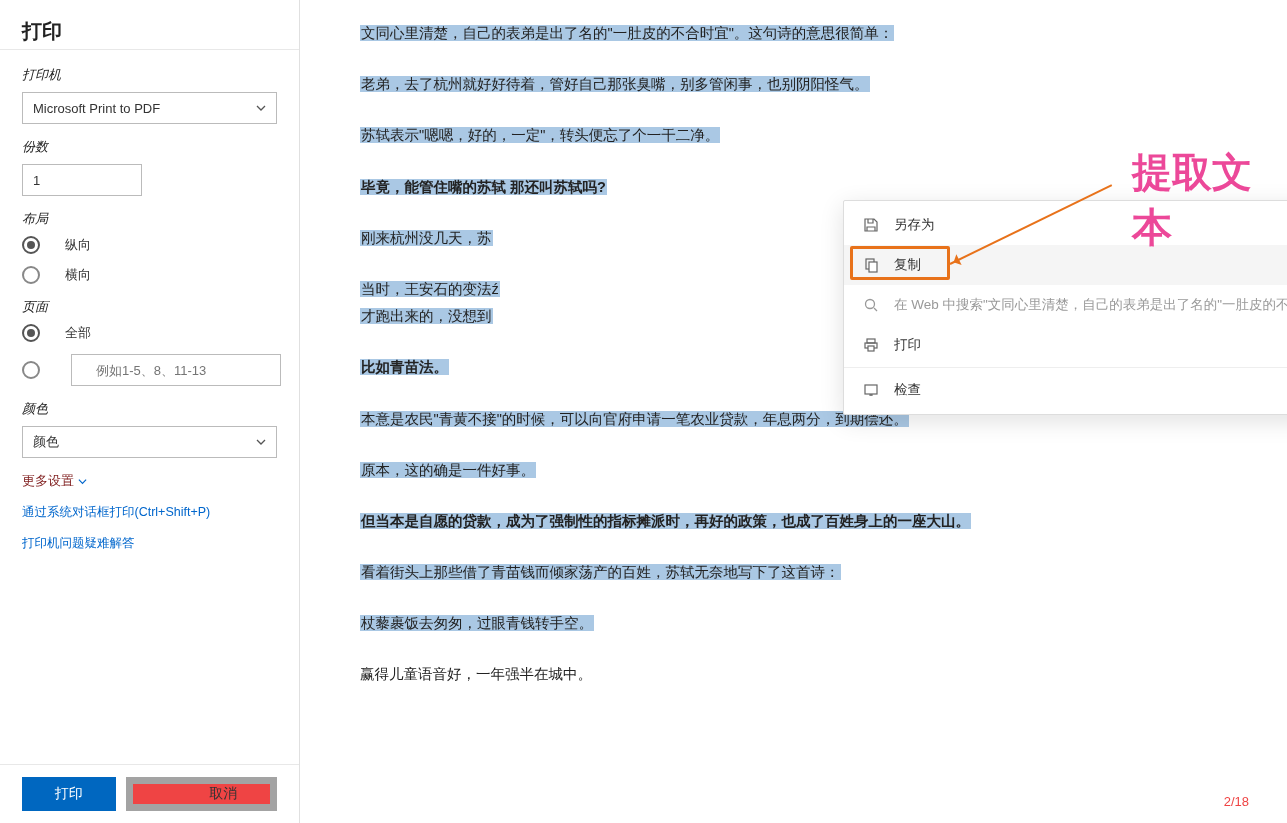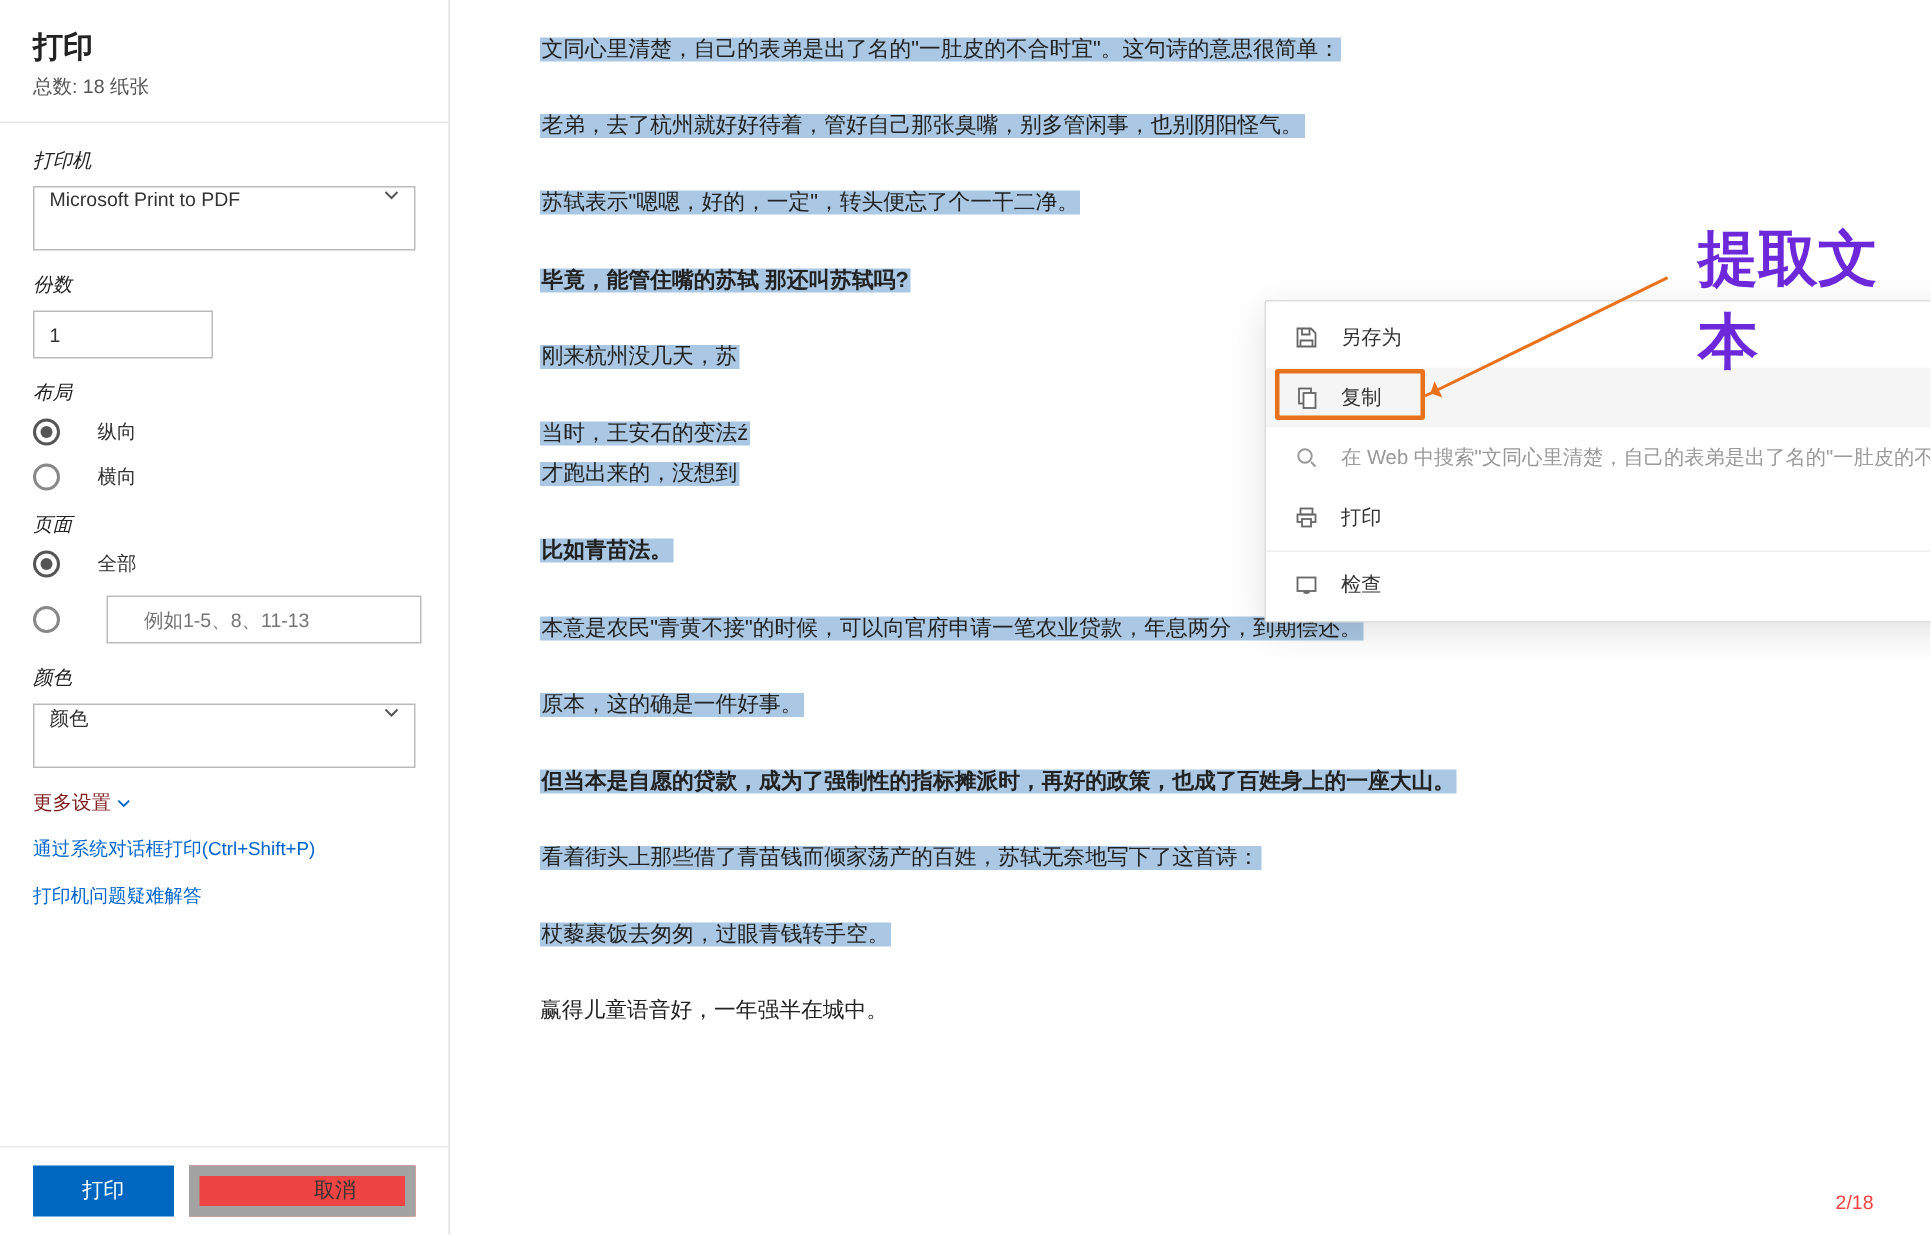--- a/index.html
+++ b/index.html
@@ -9,21 +9,21 @@
 
 .sidebar { width: 300px; border-right: 1px solid #e0e0e0; display: flex; flex-direction: column; background: #fff; }
 .sidebar-inner { flex: 1; overflow-y: auto; padding: 18px 22px 10px 22px; }
 .sb-title { font-size: 20px; font-weight: 600; color: #222; margin-bottom: 4px; }
 .sb-subtitle { font-size: 13px; color: #555; margin-bottom: 14px; }
 .sb-divider { height: 1px; background: #e8e8e8; margin: 0 -22px 16px -22px; }
 
 .sec-label { font-size: 13px; color: #222; font-weight: 500; margin-bottom: 8px; margin-top: 14px; font-style: italic; }
 .sec-label:first-child { margin-top: 0; }
 
-.select { width: 255px; height: 43px; border: 1px solid #bbb; display: flex; justify-content: space-between; padding: 0 10px; cursor: pointer; font-size: 13px; color: #333; background: #fff; }
+.select { width: 255px; height: 32px; border: 1px solid #bbb; display: flex; align-items: center; justify-content: space-between; padding: 0 10px; cursor: pointer; font-size: 13px; color: #333; background: #fff; }
 .select .chev { width: 10px; height: 10px; }
 .input-num { width: 120px; height: 32px; border: 1px solid #bbb; padding: 0 10px; font-size: 13px; color: #333; }
 
 .radio-row { display: flex; align-items: center; gap: 25px; margin-bottom: 12px; cursor: pointer; }
 .radio { width: 18px; height: 18px; border: 2px solid #888; border-radius: 50%; display: flex; align-items: center; justify-content: center; flex-shrink: 0; }
 .radio.checked { border-color: #555; }
 .radio.checked::after { content: ""; width: 8px; height: 8px; background: #555; border-radius: 50%; }
 .radio-label { font-size: 13px; color: #333; }
 .page-range-input { width: 210px; height: 32px; border: 1px solid #bbb; padding: 0 24px; font-size: 13px; margin-left: 6px; }
 
@@ -39,21 +39,21 @@
 .help-circle { position: absolute; top: 18px; right: 18px; width: 26px; height: 26px; border: 1px solid #ccc; border-radius: 50%; display: flex; align-items: center; justify-content: center; font-size: 14px; color: #555; cursor: pointer; }
 
 .preview { flex: 1; position: relative; background: #fff; overflow: hidden; }
 .page { position: absolute; left: 60px; top: 0; width: 960px; padding-top: 22px; }
 .line { font-size: 14.5px; line-height: 1.6; margin-bottom: 28px; color: #222; display: block; }
 .line span.hl { background: #aac8e4; padding: 0 1px; }
 .line.bold span.hl { font-weight: 700; }
 
 .page-indicator { position: absolute; bottom: 14px; right: 38px; font-size: 13px; color: #ef4444; }
 
-.annotation { position: absolute; font-size: 40px; font-weight: 600; color: #6d28d9; }
+.annotation { position: absolute; font-size: 40px; font-weight: 600; color: #ec4899; }
 .arrow-line { position: absolute; width: 180px; height: 2px; background: #e8721a; transform-origin: left center; }
 .arrow-line::before { content:""; position:absolute; left:-2px; top:-5px; border: 6px solid transparent; border-right-color: #e8721a; }
 
 .ctx-menu { position: absolute; top: 200px; left: 543px; width: 680px; background: #fff; border: 1px solid #ddd; box-shadow: 0 6px 24px rgba(0,0,0,.12); border-radius: 2px; padding: 4px 0; }
 .ctx-item { height: 40px; display: flex; align-items: center; padding: 0 18px; font-size: 13.5px; color: #333; cursor: pointer; gap: 14px; position: relative; }
 .ctx-item .ic { width: 18px; height: 18px; flex-shrink: 0; display:flex; align-items:center; justify-content:center; color:#666; }
 .ctx-item .lbl { flex: 1; }
 .ctx-item.greyed .lbl { color: #999; }
 .ctx-sep { height: 1px; background: #eee; margin: 2px 0; }
 .copy-highlight { position:absolute; left:550px; top:246px; width:100px; height:34px; border:3px solid #e8721a; border-radius:2px; pointer-events:none; z-index:5;}
@@ -62,21 +62,20 @@
 <body>
 
 <div class="container">
 
   <div class="sidebar">
     <div class="help-circle">
         <span>?</span>
       </div>
     <div class="sidebar-inner">
       <div class="sb-title">打印</div>
-      <div class="sb-subtitle">总数: 18 纸张</div>
       <div class="sb-divider"></div>
 
       <div class="sec-label">打印机</div>
       <div class="select">
         <span>Microsoft Print to PDF</span>
         <svg class="chev" viewBox="0 0 10 10">
             <path d="M1 3 L5 7 L9 3" stroke="#555" stroke-width="1.3" fill="none"></path>
           </svg>
       </div>
 

